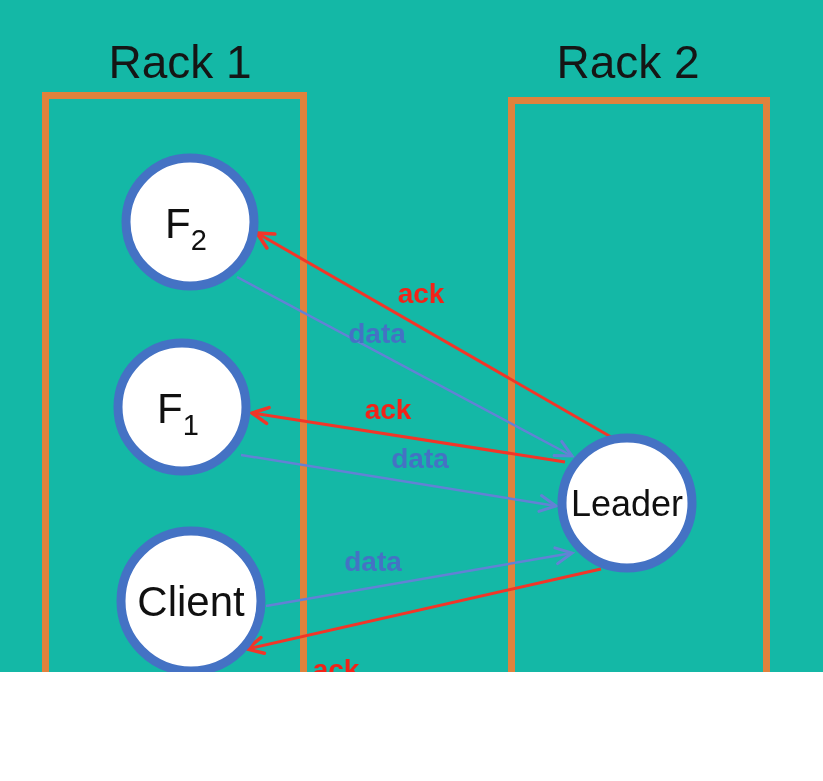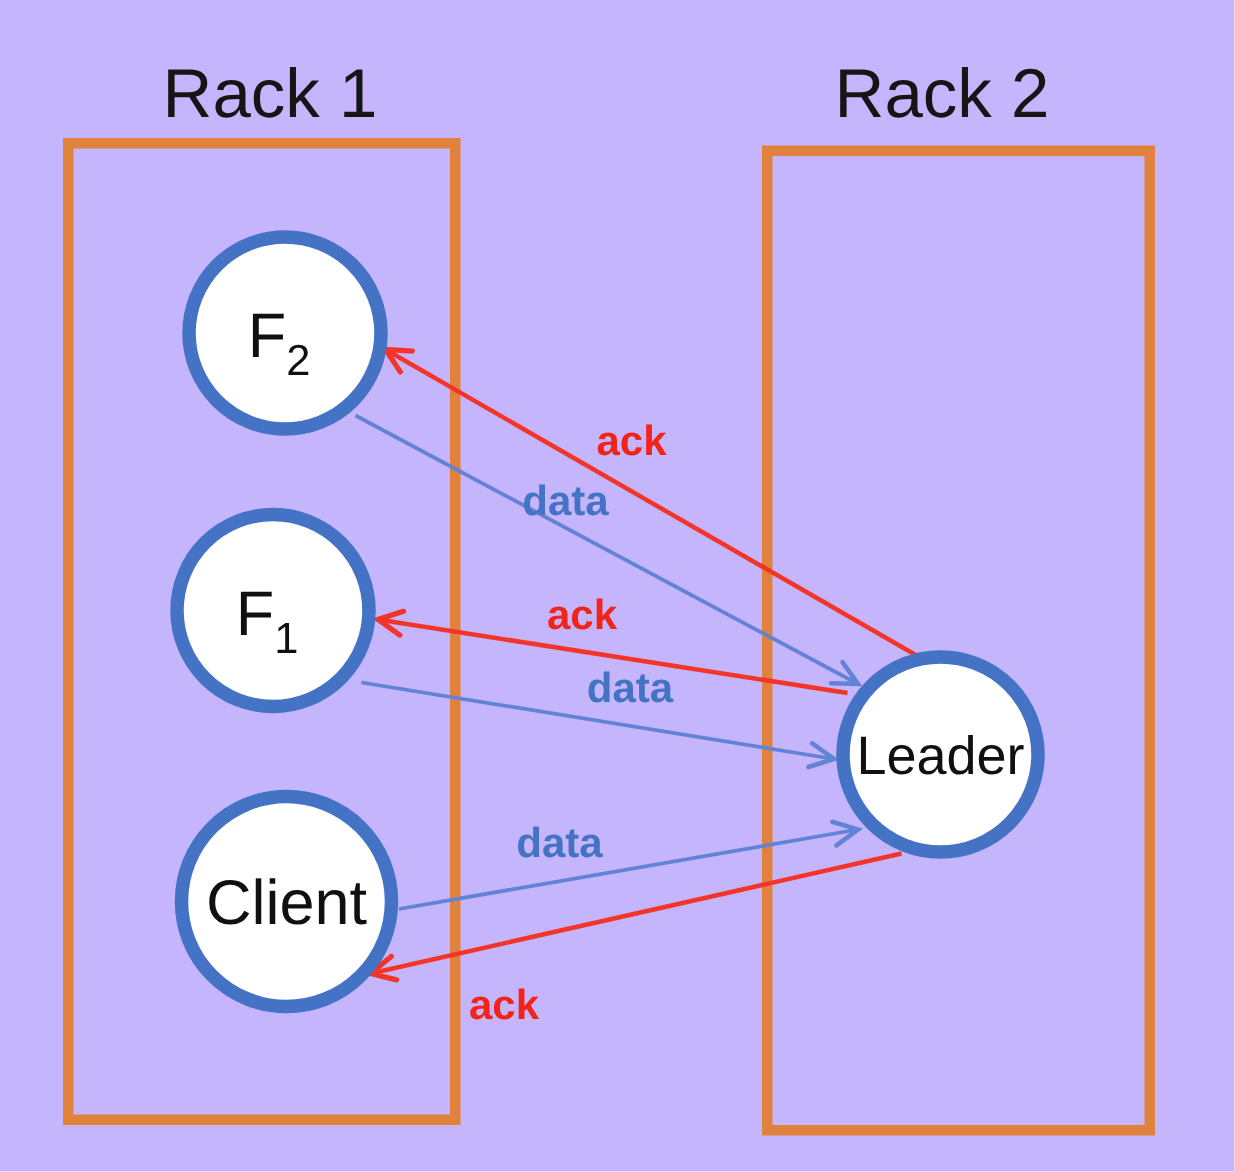--- a/index.html
+++ b/index.html
@@ -3,22 +3,22 @@
 <meta charset="utf-8">
 <style>
   html, body {
     margin: 0;
     padding: 0;
     background: #ffffff;
   }
   .canvas {
     position: relative;
     width: 823px;
-    height: 781px;
-    background: #c4b5fd;
+    height: 672px;
+    background: #14b8a6;
     font-family: "Liberation Sans", sans-serif;
   }
   svg text {
     font-family: "Liberation Sans", sans-serif;
   }
   .rack-title {
     font-size: 46px;
     fill: #151515;
   }
   .node-label {

